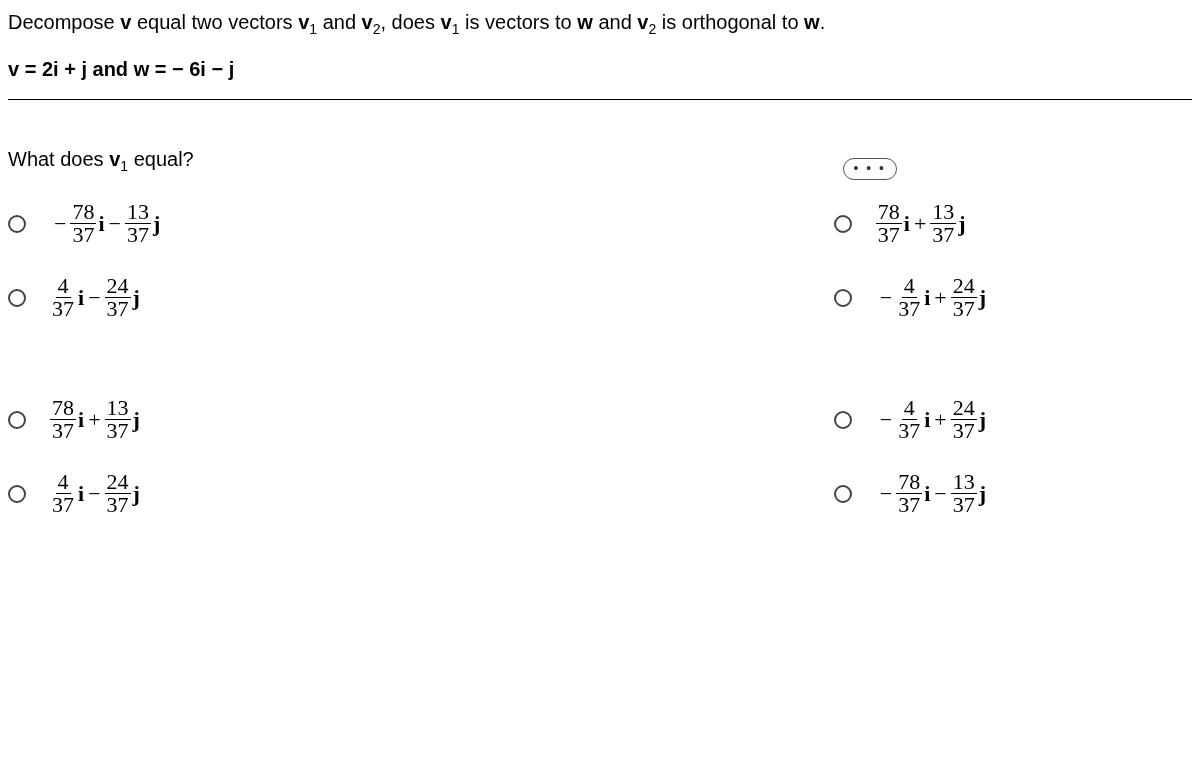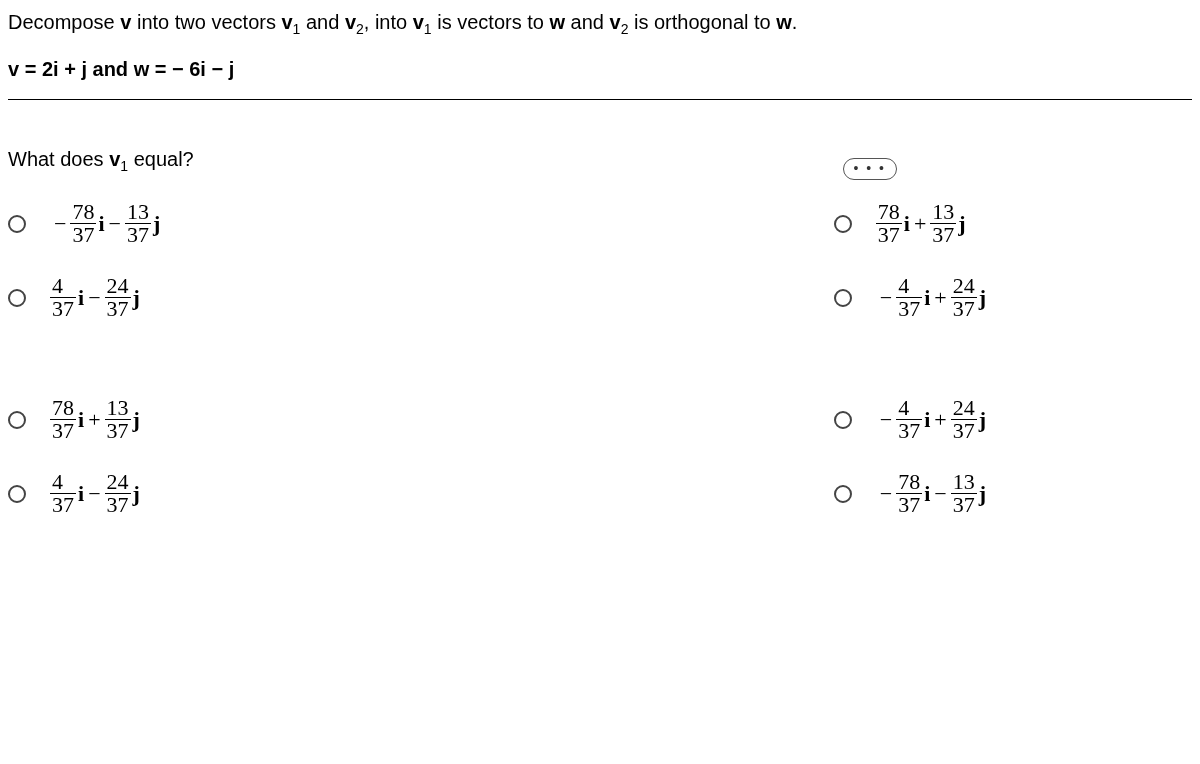--- a/index.html
+++ b/index.html
@@ -57,34 +57,35 @@
     .formula {
       display: inline-flex;
       align-items: center;
       font-size: 22px;
       font-family: 'Times New Roman', serif;
     }
     .minus, .plus { padding: 0 4px; }
     .frac {
       display: inline-flex;
       flex-direction: column;
+      align-items: center;
       line-height: 1;
       vertical-align: middle;
     }
     .frac .num { border-bottom: 1.5px solid #000; padding: 0 2px; }
     .frac .den { padding: 0 2px; }
     .vec { font-weight: bold; font-style: normal; padding-left: 2px; }
     .sans-bold { font-family: Arial, sans-serif; font-weight: bold; }
   </style>
 </head>
 <body>
 <div class="container">
 
 <div class="prompt">
-  <span>Decompose </span><b>v</b><span> into two vectors </span><b>v</b><span class="sub">1</span><span> and </span><b>v</b><span class="sub">2</span><span>, into </span><b>v</b><span class="sub">1</span><span> is vectors to </span><b>w</b><span> and </span><b>v</b><span class="sub">2</span><span> is orthogonal to </span><b>w</b>.
+  <span>Decompose </span><b>v</b><span> equal two vectors </span><b>v</b><span class="sub">1</span><span> and </span><b>v</b><span class="sub">2</span><span>, does </span><b>v</b><span class="sub">1</span><span> is vectors to </span><b>w</b><span> and </span><b>v</b><span class="sub">2</span><span> is orthogonal to </span><b>w</b>.
 </div>
 
 <div class="given">
   <b>v</b><span class="sans-bold"> = 2</span><b>i</b><span class="sans-bold"> + </span><b>j</b><span class="sans-bold"> and </span><b>w</b><span class="sans-bold"> = − 6</span><b>i</b><span class="sans-bold"> − </span><b>j</b>
 </div>
 
 <hr class="sep">
 
 <div class="ellipsis-pill">• • •</div>
 

